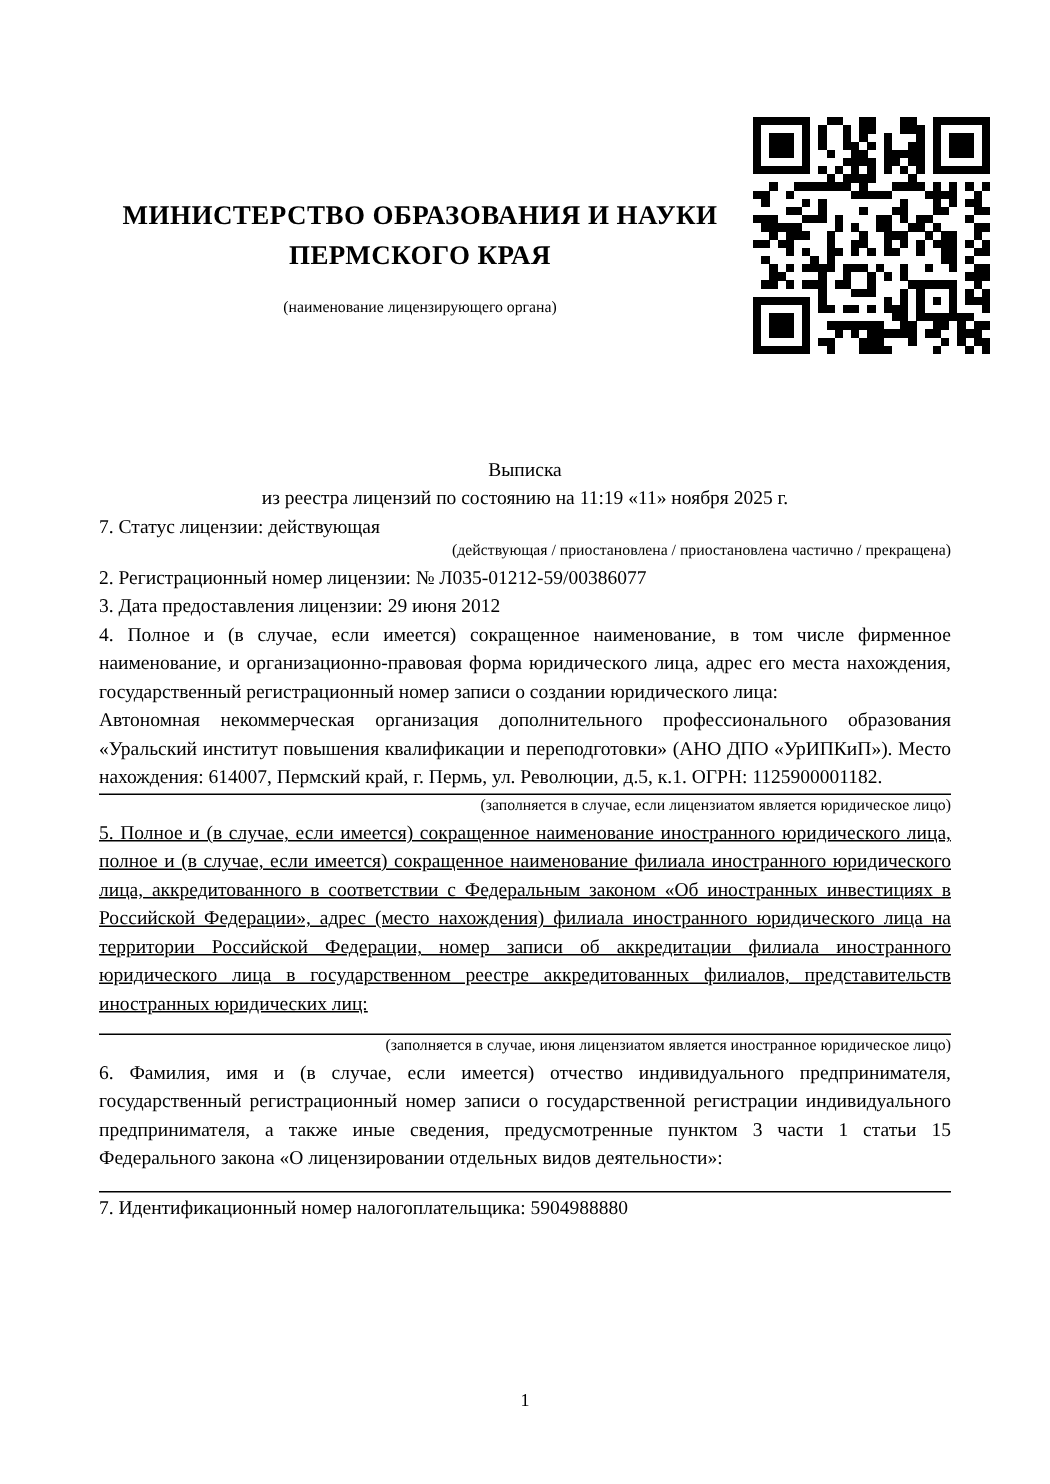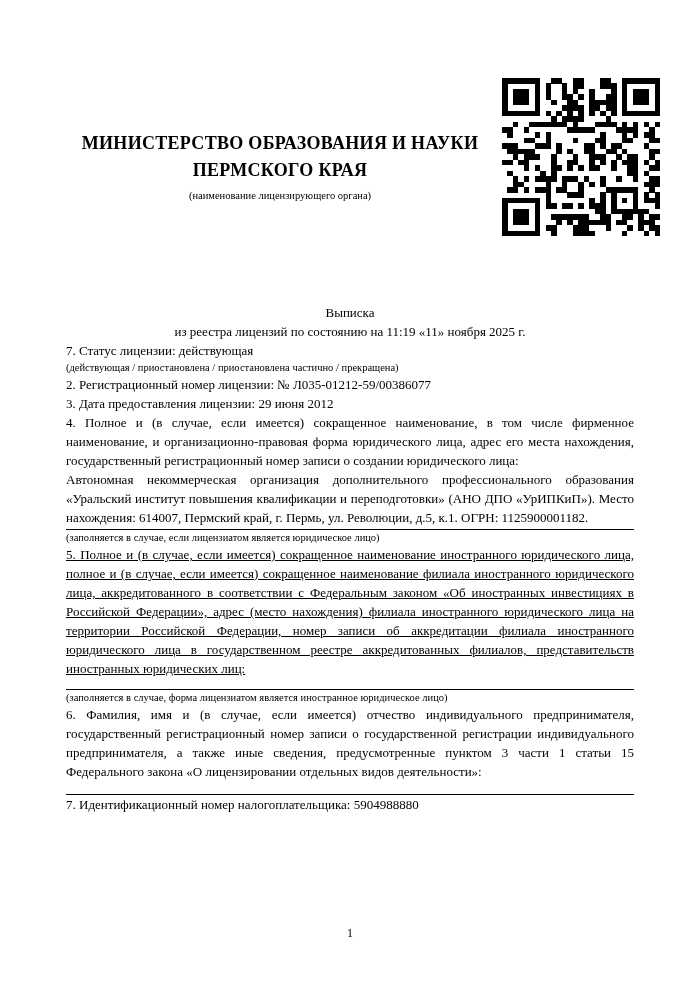--- a/index.html
+++ b/index.html
@@ -4,29 +4,29 @@
 <style>
   html, body { margin:0; padding:0; background:#ffffff; }
   .page {
     position:relative; width:700px; height:989px; background:#ffffff;
     font-family:"Liberation Serif","DejaVu Serif",serif; color:#000000;
     overflow:hidden;
   }
   
   .ministry { position:absolute; left:60px; top:130px; width:440px; text-align:center; }
   .ministry-line { font-weight:bold; font-size:18px; line-height:27px; letter-spacing:0.3px; }
-  .ministry-caption { font-size:10.5px; line-height:14px; margin-top:5px; }
+  .ministry-caption { font-size:10.5px; line-height:14px; margin-top:15px; }
   .qr { position:absolute; left:502px; top:78px; width:158px; height:158px; }
   .qr svg { width:100%; height:100%; shape-rendering:crispEdges; fill:#000; display:block; }
   
   .content { position:absolute; left:66px; top:303px; width:568px; font-size:13px; line-height:19px; }
   .content p { margin:0; }
   .doc-title { text-align:center; }
   .just { text-align:justify; }
-  .caption { font-size:10.5px; line-height:14px; text-align:left; }
+  .caption { font-size:10.5px; line-height:14px; text-align:right; }
   .rule { border-top:1.5px solid #000; height:0; }
   .i1 { margin-top:24px; }
   .cap1 { margin-top:1px; }
   .i2 { margin-top:18px; }
   .i3 { margin-top:14px; }
   .i4q { margin-top:9px; }
   .rule4 { margin-top:2px; }
   .cap4 { margin-top:1px; }
   .i5 { margin-top:9px;text-decoration:underline; }
   .rule5 { margin-top:11px; }
@@ -466,21 +466,21 @@
 
     <p class="i3">3. Дата предоставления лицензии: 29 июня 2012</p>
 
     <p class="just i4q">4. Полное и (в случае, если имеется) сокращенное наименование, в том числе фирменное наименование, и организационно-правовая форма юридического лица, адрес его места нахождения, государственный регистрационный номер записи о создании юридического лица:</p>
     <p class="just">Автономная некоммерческая организация дополнительного профессионального образования «Уральский институт повышения квалификации и переподготовки» (АНО ДПО «УрИПКиП»). Место нахождения: 614007, Пермский край, г. Пермь, ул. Революции, д.5, к.1. ОГРН: 1125900001182.</p>
     <div class="rule rule4"></div>
     <div class="caption cap4">(заполняется в случае, если лицензиатом является юридическое лицо)</div>
 
     <p class="just i5">5. Полное и (в случае, если имеется) сокращенное наименование иностранного юридического лица, полное и (в случае, если имеется) сокращенное наименование филиала иностранного юридического лица, аккредитованного в соответствии с Федеральным законом «Об иностранных инвестициях в Российской Федерации», адрес (место нахождения) филиала иностранного юридического лица на территории Российской Федерации, номер записи об аккредитации филиала иностранного юридического лица в государственном реестре аккредитованных филиалов, представительств иностранных юридических лиц:</p>
     <div class="rule rule5"></div>
-    <div class="caption cap5">(заполняется в случае, форма лицензиатом является иностранное юридическое лицо)</div>
+    <div class="caption cap5">(заполняется в случае, июня лицензиатом является иностранное юридическое лицо)</div>
 
     <p class="just i6">6. Фамилия, имя и (в случае, если имеется) отчество индивидуального предпринимателя, государственный регистрационный номер записи о государственной регистрации индивидуального предпринимателя, а также иные сведения, предусмотренные пунктом 3 части 1 статьи 15 Федерального закона «О лицензировании отдельных видов деятельности»:</p>
     <div class="rule rule6"></div>
 
     <p class="i7">7. Идентификационный номер налогоплательщика: 5904988880</p>
 
   </div>
 
   <div class="page-number">1</div>
 

